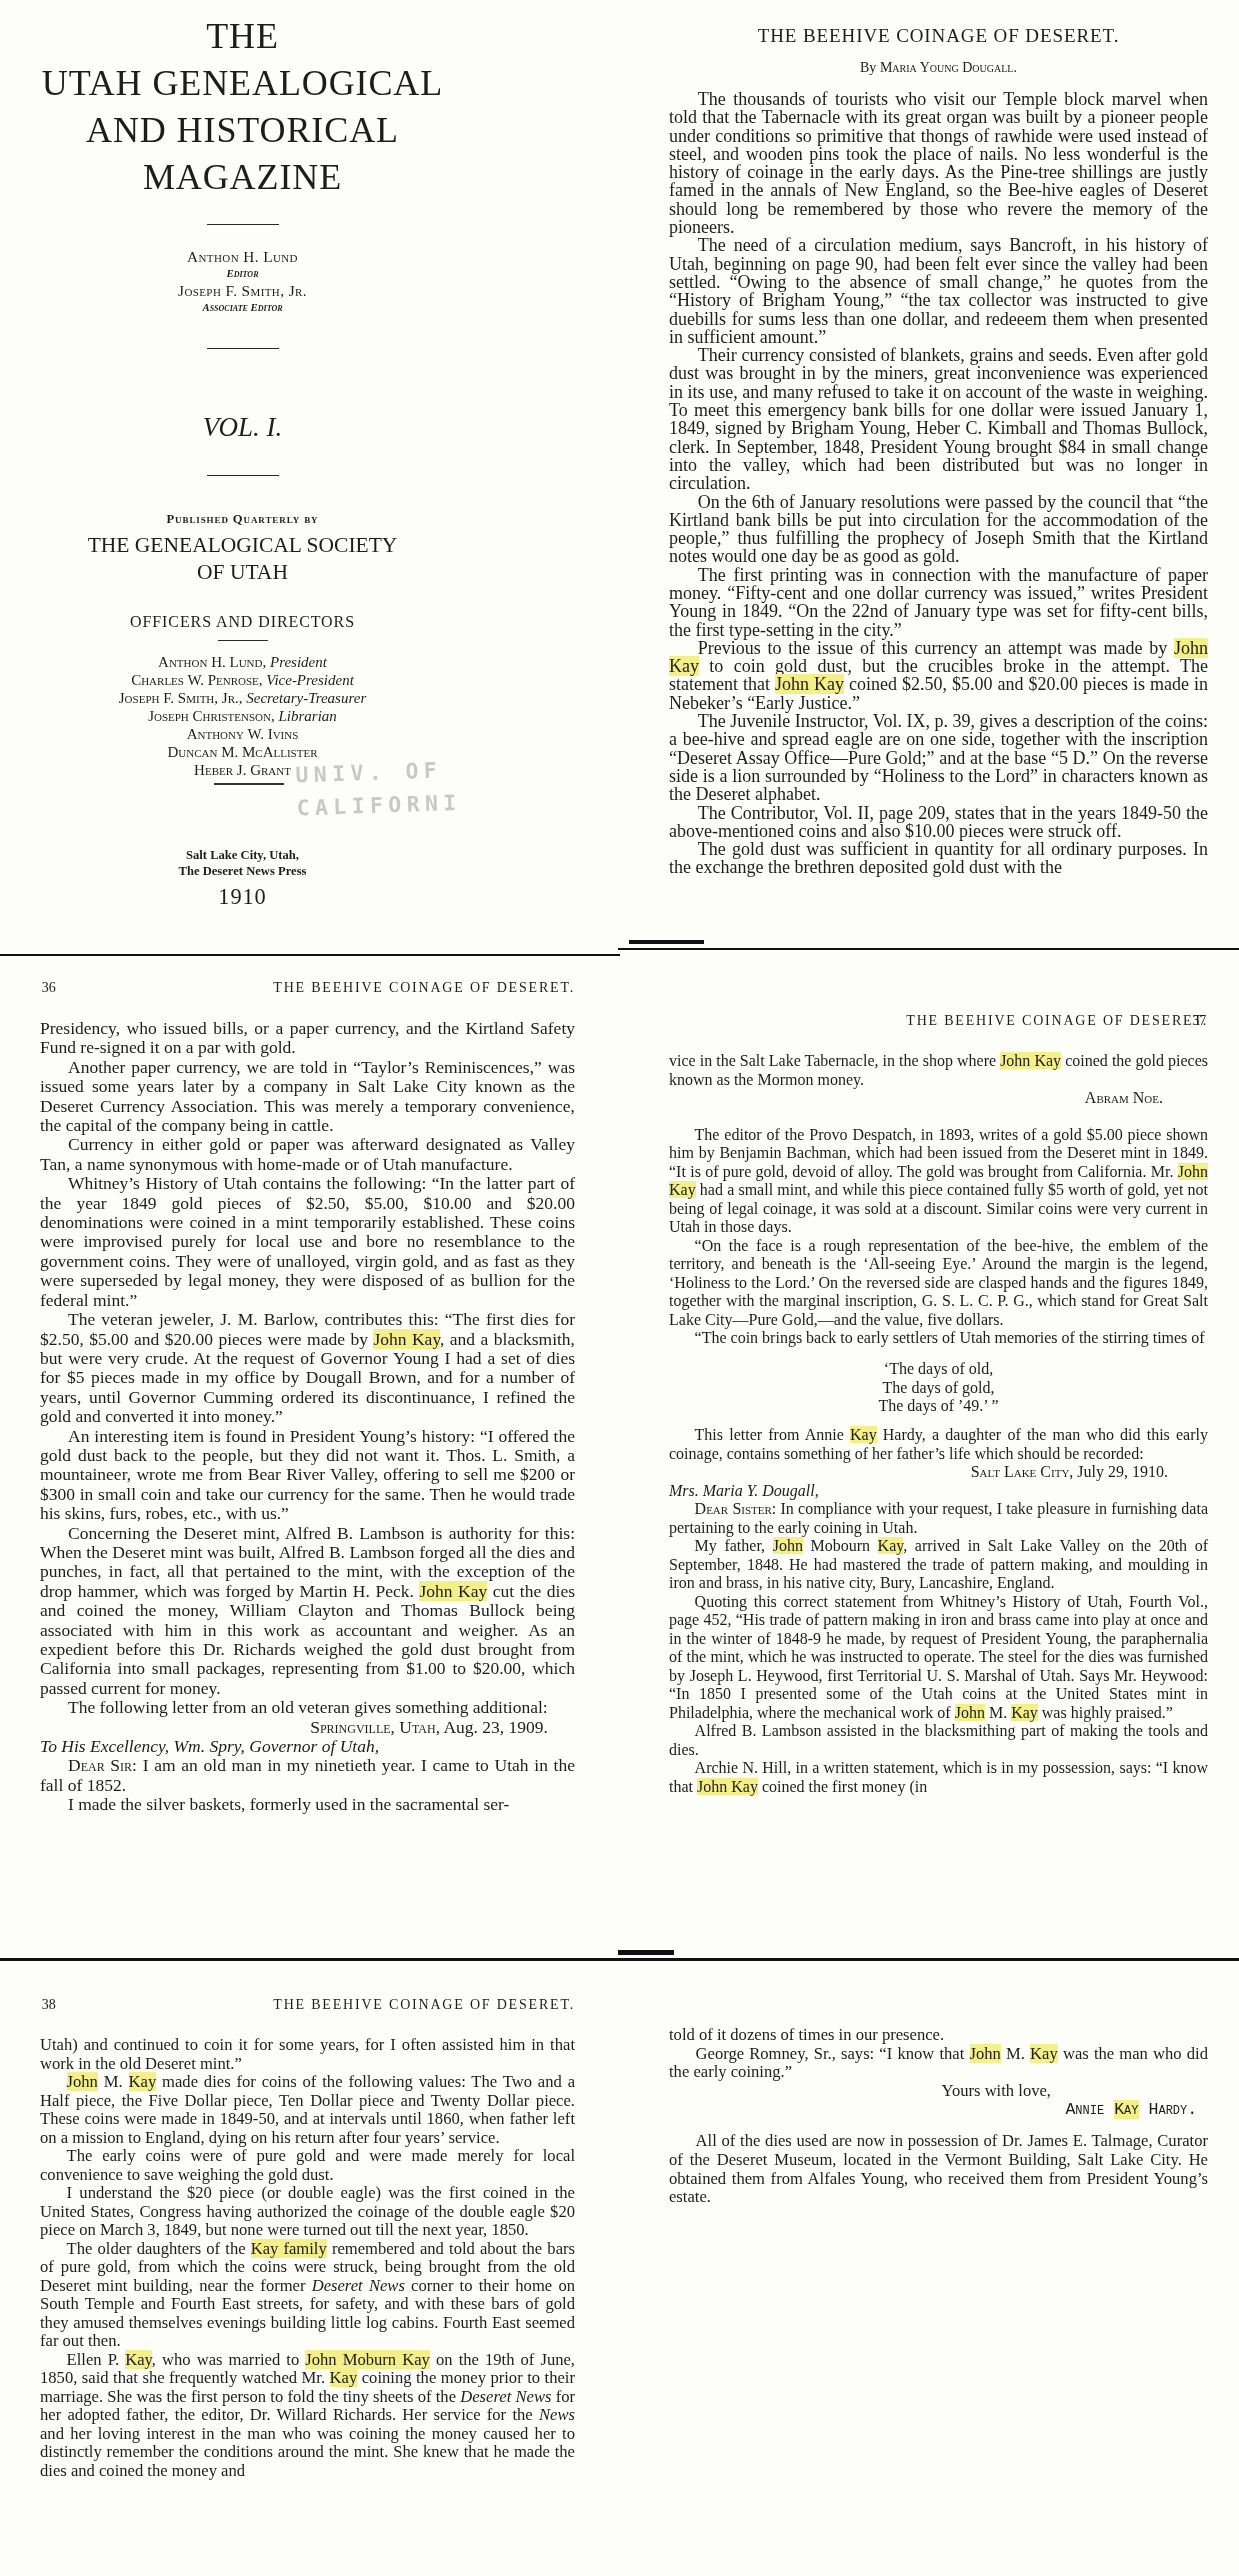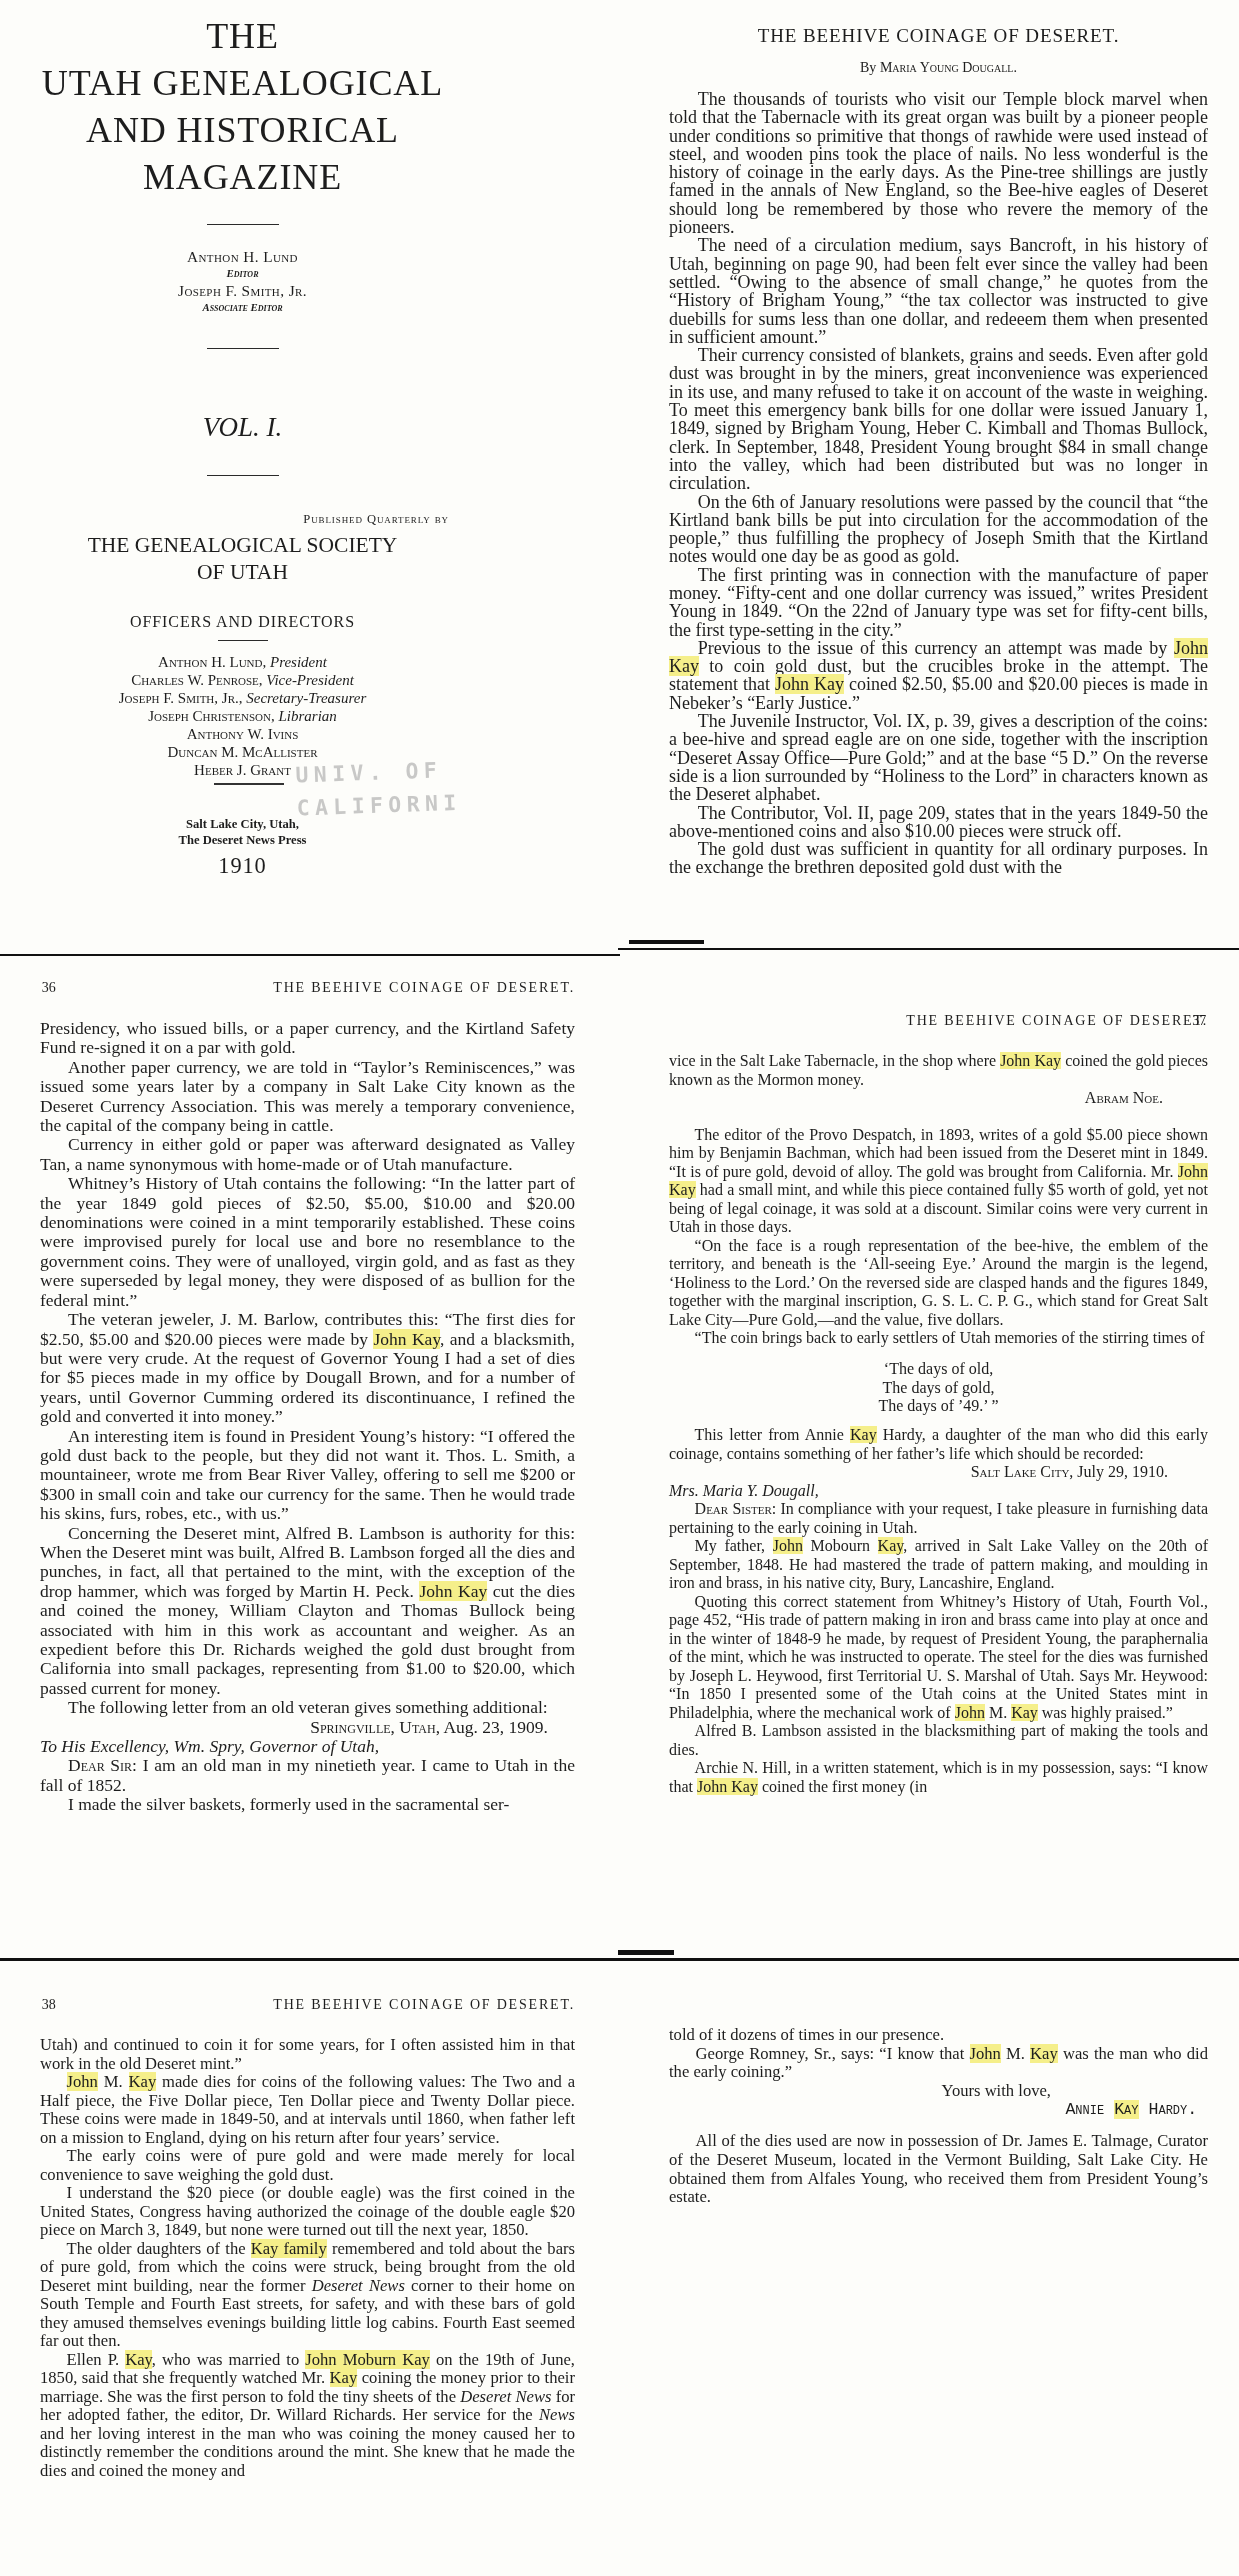--- a/index.html
+++ b/index.html
@@ -19,26 +19,26 @@
   .title-page{left:36px;top:12.6px;width:413px;text-align:center;}
   .masthead{font-size:36px;line-height:47px;font-weight:normal;letter-spacing:0.9px;white-space:pre-line;margin:0;}
   .rule{width:72px;border-top:1.8px solid #2a2a2a;margin:23px auto 0;}
   .rule.mid{margin-top:32px;}
   .rule.short{width:50px;border-top-width:1.3px;margin-top:9px;}
   .editors{margin-top:23px;}
   .editors .para{line-height:17px;}
   .editors .name{font-size:15.3px;letter-spacing:0.4px;}
   .editors .role{font-size:10.8px;}
   .volume{font-style:italic;font-size:27px;margin-top:63px;}
-  .published-by{font-size:12.6px;margin-top:36px;font-weight:normal;font-variant:small-caps;letter-spacing:0.9px;text-align:right;}
+  .published-by{font-size:12.6px;margin-top:36px;font-weight:bold;font-variant:small-caps;letter-spacing:0.9px;}
   .society{font-size:21.5px;line-height:27px;white-space:pre-line;margin-top:5.4px;}
   .officers-heading{font-size:16px;letter-spacing:0.9px;margin-top:27px;}
   .officers{margin-top:12px;}
   .officers .para{font-size:15px;line-height:18px;}
-  .imprint{margin-top:37px;}
+  .imprint{margin-top:68px;}
   .imprint .imprint-line{font-size:12.6px;line-height:16px;font-weight:bold;}
   .imprint .imprint-year{font-size:22.4px;margin-top:5.4px;letter-spacing:0.9px;}
   .stamp{
     position:absolute;left:296px;top:754px;width:260px;
     font-family:"DejaVu Sans Mono",monospace;font-weight:bold;
     font-size:21.5px;line-height:33px;letter-spacing:5.4px;
     color:var(--stamp);opacity:.45;transform:rotate(-2deg);
     white-space:pre-line;text-align:left;
   }
   .rule-dash{position:absolute;left:214px;top:783px;width:70px;height:1.8px;background:#333;}

